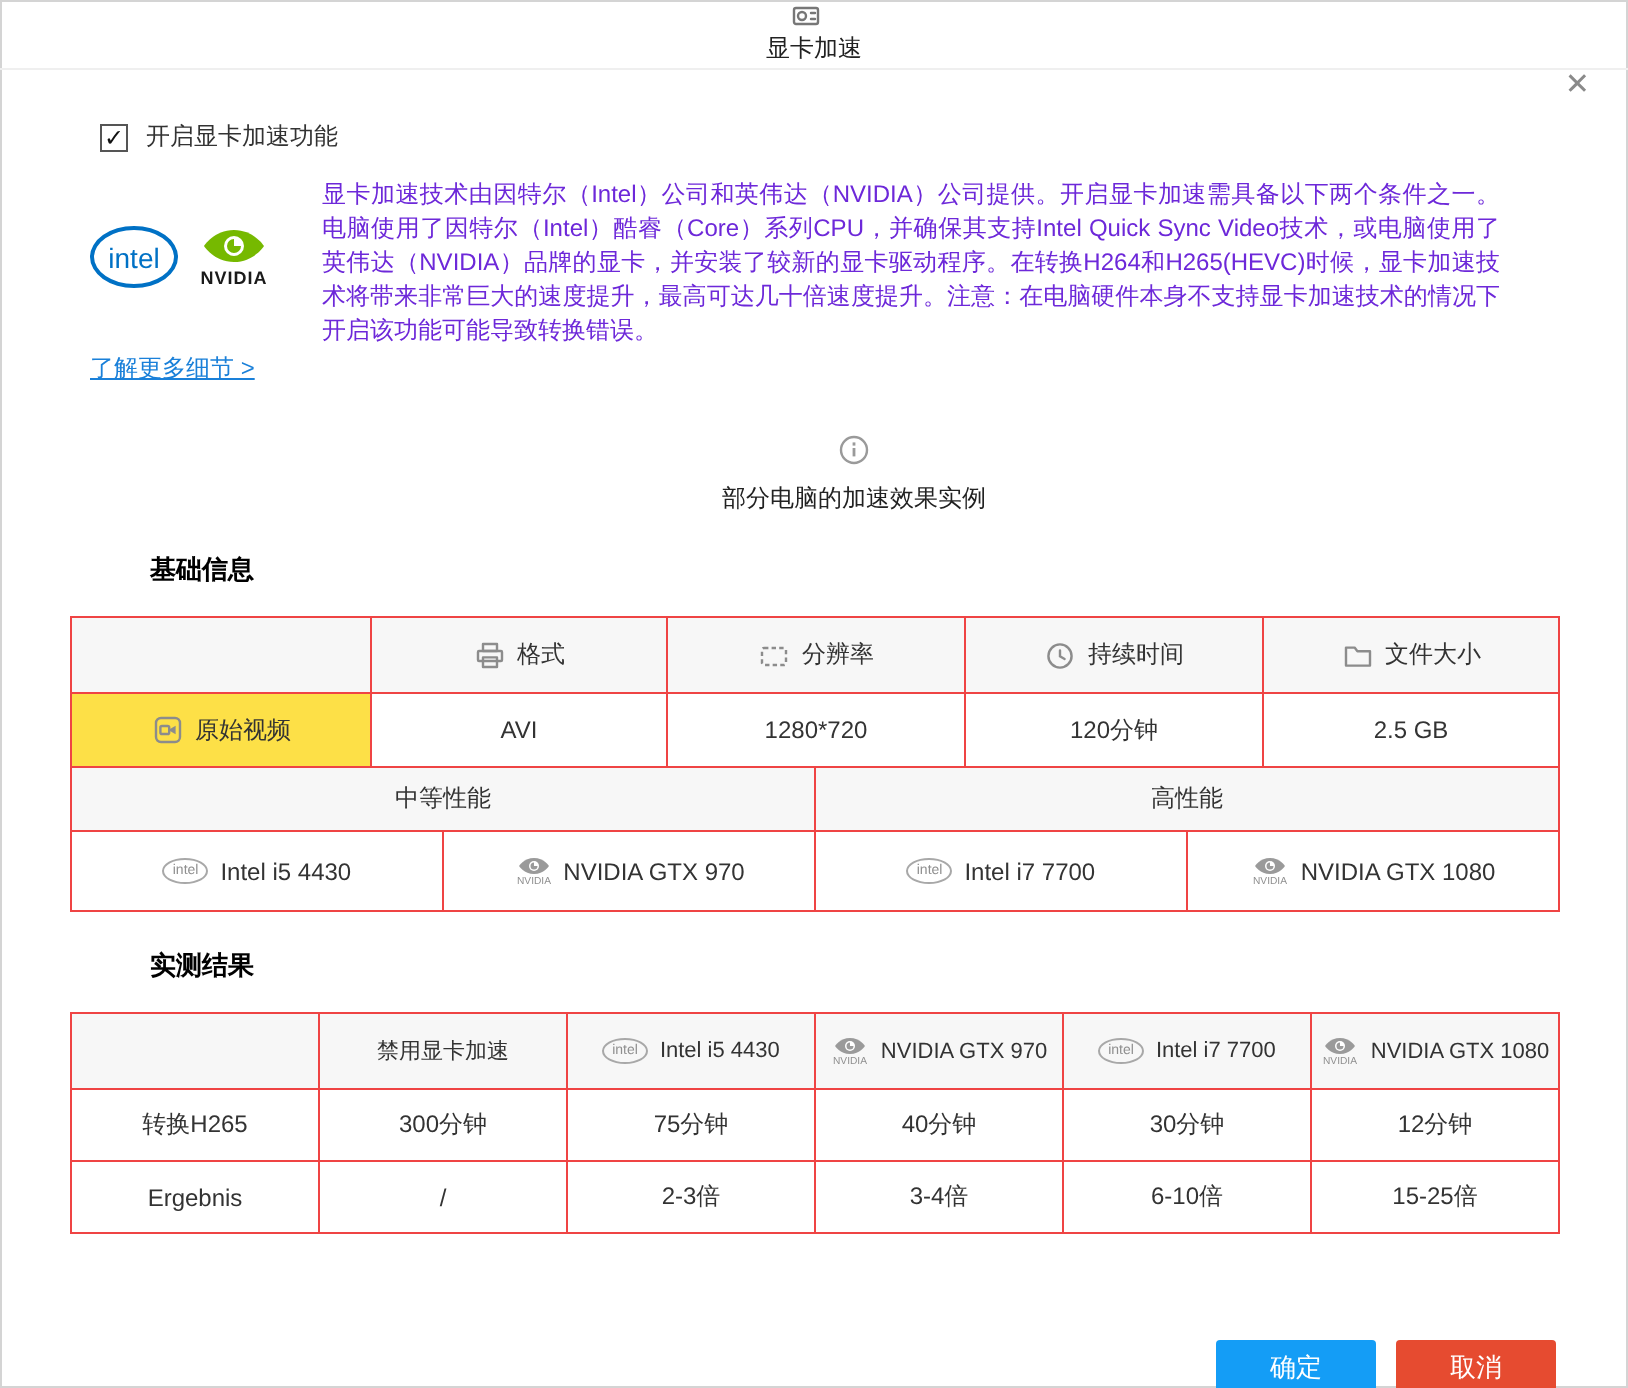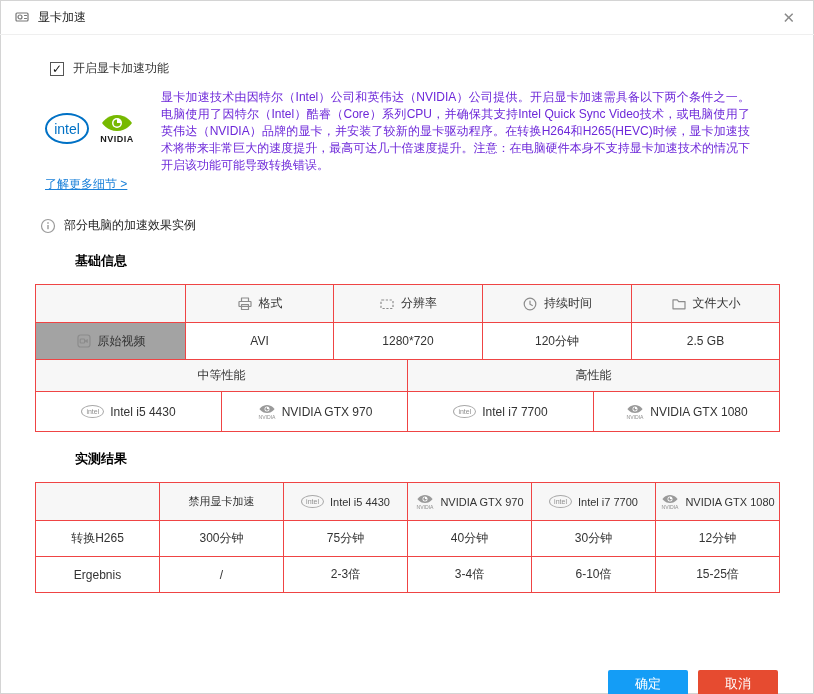--- a/index.html
+++ b/index.html
@@ -4,46 +4,46 @@
 <style>
   *{box-sizing:border-box;}
   html,body{margin:0;padding:0;}
   body{
     width:814px;height:694px;position:relative;overflow:hidden;
     background:#ffffff;color:#333;
     font-family:"Liberation Sans","DejaVu Sans",sans-serif;font-size:12px;
     box-shadow:inset 0 0 0 1px #d4d4d4;
   }
   
-  .titlebar{height:35px;display:flex;align-items:center;padding:0 14px;border-bottom:1px solid #efefef;}
+  .titlebar{height:35px;display:flex;align-items:center;padding:0 14px;border-bottom:1px solid #efefef;flex-direction:column;}
   .app-icon{width:16px;height:16px;margin-right:8px;display:inline-flex;}
   .win-title{font-size:12px;color:#222;}
   .close-btn{margin-left:auto;font-size:15px;color:#8a8a8a;cursor:pointer;padding:2px 5px;line-height:1;}
   
   .enable-row{display:flex;align-items:center;gap:9px;margin:25px 0 0 50px;}
   .checkbox{width:14px;height:14px;border:1px solid #555;background:#fff;display:inline-flex;align-items:center;justify-content:center;cursor:pointer;}
   .checkbox .check{font-size:12px;font-weight:bold;color:#111;line-height:1;}
   
   .intro{display:flex;margin:12px 64px 0 45px;}
   .logo-col{flex:0 0 116px;display:flex;flex-direction:column;padding-top:24px;}
   .logos{display:flex;align-items:center;gap:11px;}
   .intel-lg{width:44px;height:31px;border:2px solid #0071c5;border-radius:50%;display:flex;align-items:center;justify-content:center;color:#0071c5;font-size:14px;}
   .nvidia-lg{display:flex;flex-direction:column;align-items:center;gap:1px;}
   .nv-word{font-size:9px;font-weight:bold;letter-spacing:.5px;color:#1a1a1a;}
   .more-link{color:#1a80d9;text-decoration:underline;margin-top:32px;cursor:pointer;font-size:12px;}
   .desc{flex:1;line-height:17px;color:#6d28d9;text-align:justify;}
   
-  .example-row{display:flex;align-items:center;gap:8px;margin:24px 0 0 40px;color:#222;}
+  .example-row{display:flex;align-items:center;gap:8px;margin:24px 0 0 40px;color:#222;flex-direction:column;}
   .section-title{font-weight:bold;font-size:13px;color:#000000;margin:18px 0 14px 75px;}
   
   .tbl{border-collapse:collapse;table-layout:fixed;width:744px;margin-left:35px;}
   .tbl td{border:1px solid #ef4444;text-align:center;vertical-align:middle;padding:0 3px;color:#333;overflow:hidden;}
   .tbl td > *{vertical-align:middle;}
   .hdr-row td{background:#f7f7f7;}
-  .lbl-cell{background:#a3a3a3;}
+  .lbl-cell{background:#fde047;}
   .tbl-basic-top .hdr-row{height:38px;}
   .tbl-basic-top .data-row{height:37px;}
   .tbl-basic-bottom{margin-top:-1px;}
   .tbl-basic-bottom .hdr-row{height:32px;}
   .tbl-basic-bottom .gpu-row{height:40px;}
   .tbl-results .hdr-row{height:38px;}
   .tbl-results .hdr-row td{font-size:11px;}
   .tbl-results .data-row{height:36px;}
   .hic{vertical-align:middle;margin-right:6px;display:inline-block;}
   

